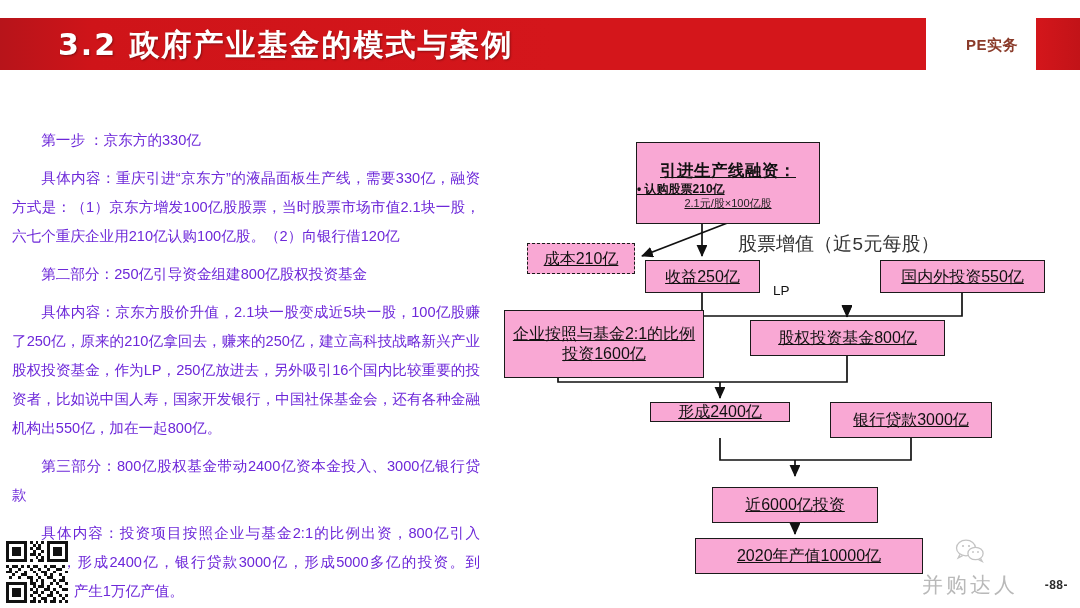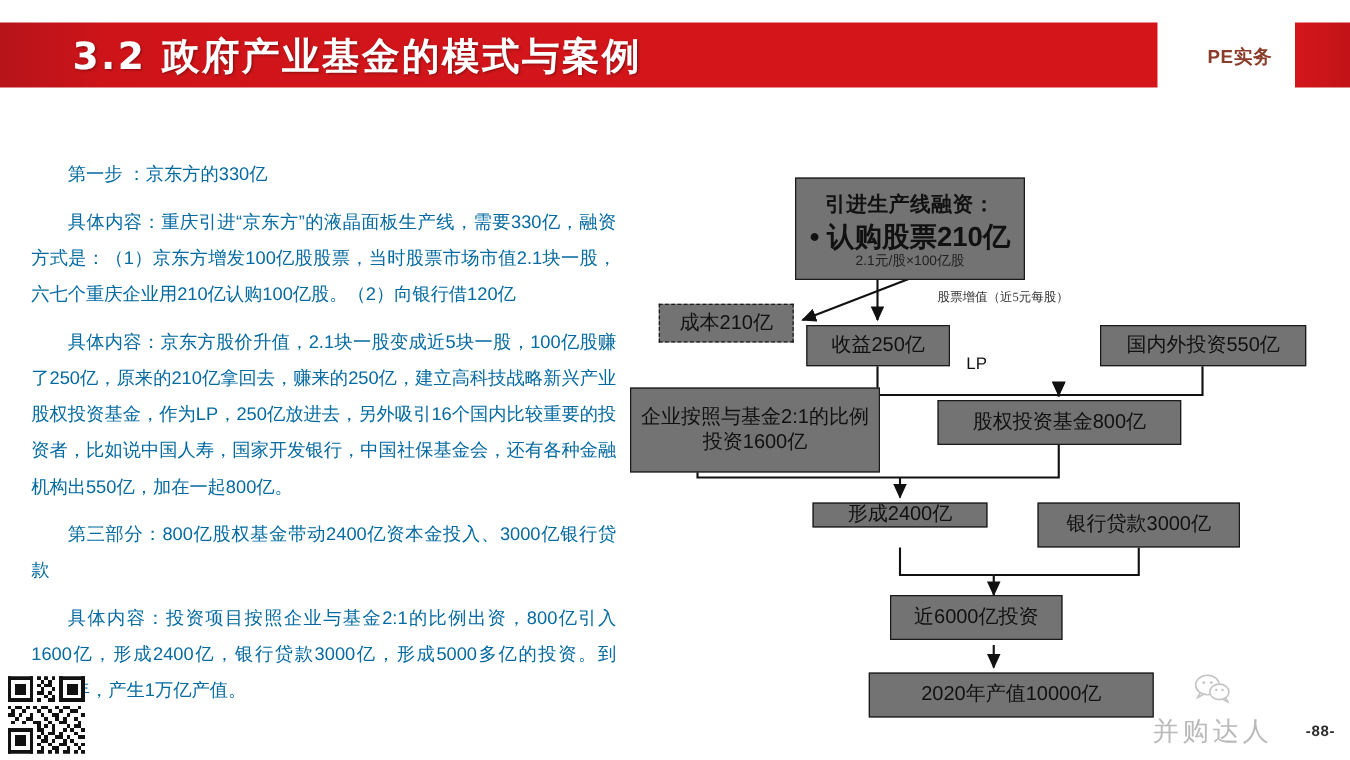--- a/index.html
+++ b/index.html
@@ -36,65 +36,65 @@
 
   
   .case-title{
     position:absolute;left:20px;top:80px;
     font-size:20px;font-weight:bold;color:#111;letter-spacing:.5px;
     white-space:nowrap;
   }
 
   
   .text-col{
-    position:absolute;left:25px;top:126px;width:468px;
-    font-size:14.6px;line-height:29px;color:#0369a1;
+    position:absolute;left:12px;top:126px;width:468px;
+    font-size:14.6px;line-height:29px;color:#6d28d9;
     text-align:justify;
   }
   .para{margin:0 0 9px 0;}
   .para.indent{text-indent:2em;}
   .para.tight{margin-bottom:0;}
 
   
   .qr{
     position:absolute;left:6px;top:541px;width:62px;height:62px;
     background:#fff;
   }
   .qr svg{display:block;}
 
   
   .flow{position:absolute;left:490px;top:120px;width:590px;height:470px;}
   .flow svg{position:absolute;left:0;top:0;}
   .node{
     position:absolute;box-sizing:border-box;
-    border:1.6px solid #1a1a1a;background:#737373;
+    border:1.6px solid #1a1a1a;background:#f9a8d4;
     display:flex;flex-direction:column;align-items:center;justify-content:center;
     font-size:16px;color:#111;font-weight:500;text-align:center;
     line-height:1.25;
+    text-decoration:underline;
   }
   .node.dashed{border:1.8px dashed #1a1a1a;}
   .n-top{left:146px;top:22px;width:184px;height:82px;align-items:flex-start;padding-top:5px;}
   .n-top .ttl{width:100%;text-align:center;font-size:16.5px;font-weight:bold;letter-spacing:.5px;}
-  .n-top .bullet{width:100%;text-align:center;font-size:22px;font-weight:bold;margin-top:1px;}
+  .n-top .bullet{width:100%;text-align:left;font-size:12px;font-weight:bold;margin-top:1px;}
   .n-top .sub{width:100%;text-align:center;font-size:11px;font-weight:normal;color:#222;margin-top:0px;}
   .n-cost{left:37px;top:123px;width:108px;height:31px;}
   .n-income{left:155px;top:140px;width:115px;height:33px;text-align:center;}
   .n-foreign{left:390px;top:140px;width:165px;height:33px;}
   .n-ratio{left:14px;top:190px;width:200px;height:68px;}
   .n-fund{left:260px;top:200px;width:195px;height:36px;}
   .n-form{left:160px;top:282px;width:140px;height:20px;}
   .n-bank{left:340px;top:282px;width:162px;height:36px;}
-  .n-invest{left:222px;top:356px;width:138px;height:36px;}
+  .n-invest{left:222px;top:367px;width:166px;height:36px;}
   .n-output{left:205px;top:418px;width:228px;height:36px;}
 
   .edge-label{
     position:absolute;left:248px;top:111px;
-    font-size:10px;color:#333;white-space:nowrap;
-    font-family:Liberation Serif, serif;
-    margin-left:12px;
+    font-size:19px;color:#333;white-space:nowrap;
+    font-family:Liberation Mono, monospace;
   }
   .lp-label{
     position:absolute;left:283px;top:163px;
     font-size:13.5px;color:#111;font-weight:500;
   }
 
   
   .watermark{
     position:absolute;left:895px;top:538px;width:150px;height:40px;
     display:flex;align-items:center;gap:7px;
@@ -116,20 +116,21 @@
 
   <div class="header-band"></div>
   <div class="header-band-right"></div>
   <div class="header-title">3.2  政府产业基金的模式与案例</div>
   <div class="brand-tag">PE实务</div>
 
 
   <div class="text-col">
     <p class="para indent">第一步 ：京东方的330亿</p>
     <p class="para indent">具体内容：重庆引进“京东方”的液晶面板生产线，需要330亿，融资方式是：（1）京东方增发100亿股股票，当时股票市场市值2.1块一股，六七个重庆企业用210亿认购100亿股。（2）向银行借120亿</p>
+    <p class="para indent">第二部分：250亿引导资金组建800亿股权投资基金</p>
     <p class="para indent">具体内容：京东方股价升值，2.1块一股变成近5块一股，100亿股赚了250亿，原来的210亿拿回去，赚来的250亿，建立高科技战略新兴产业股权投资基金，作为LP，250亿放进去，另外吸引16个国内比较重要的投资者，比如说中国人寿，国家开发银行，中国社保基金会，还有各种金融机构出550亿，加在一起800亿。</p>
     <p class="para indent">第三部分：800亿股权基金带动2400亿资本金投入、3000亿银行贷款</p>
     <p class="para indent tight">具体内容：投资项目按照企业与基金2:1的比例出资，800亿引入1600亿，形成2400亿，银行贷款3000亿，形成5000多亿的投资。到2020年，产生1万亿产值。</p>
 
   </div>
 
   <div class="qr">
     <svg width="62" height="62" viewBox="0 0 21 21" shape-rendering="crispEdges">
       <rect width="21" height="21" fill="#fff"></rect>
       <g fill="#111">

